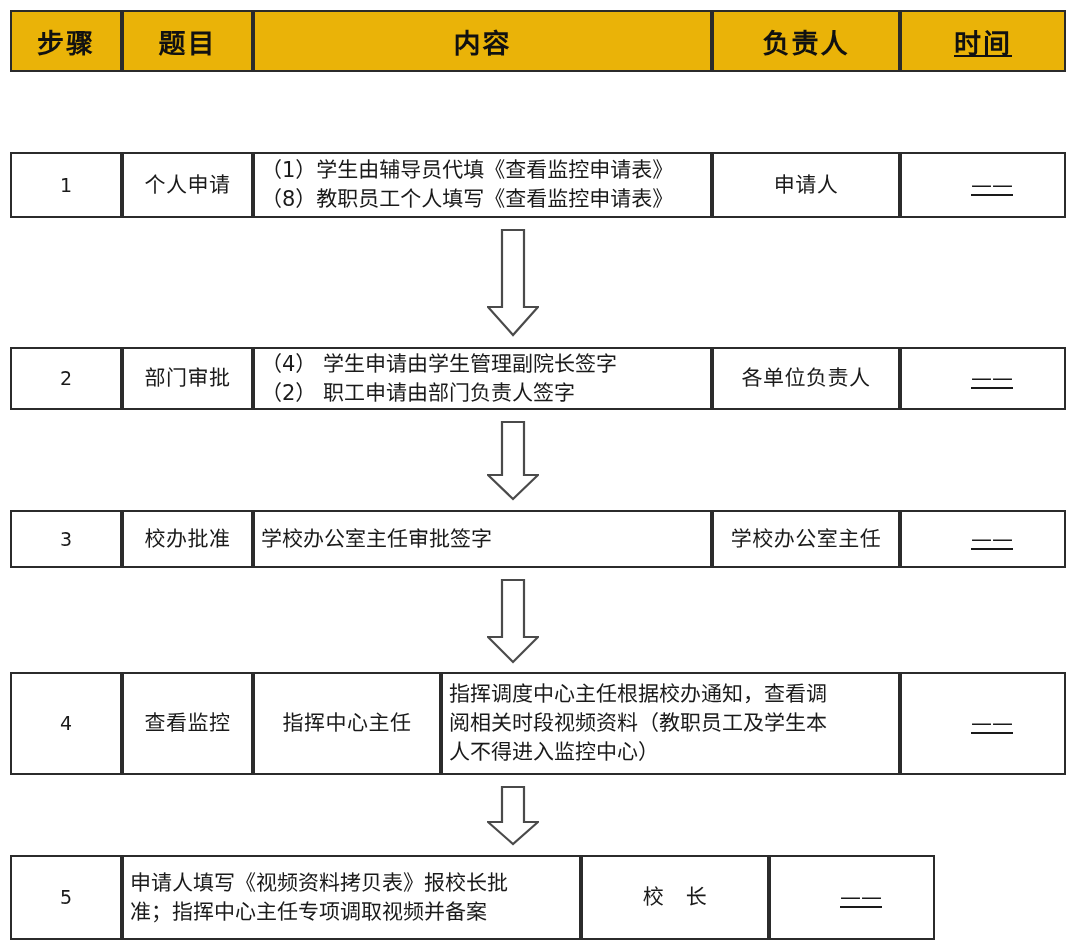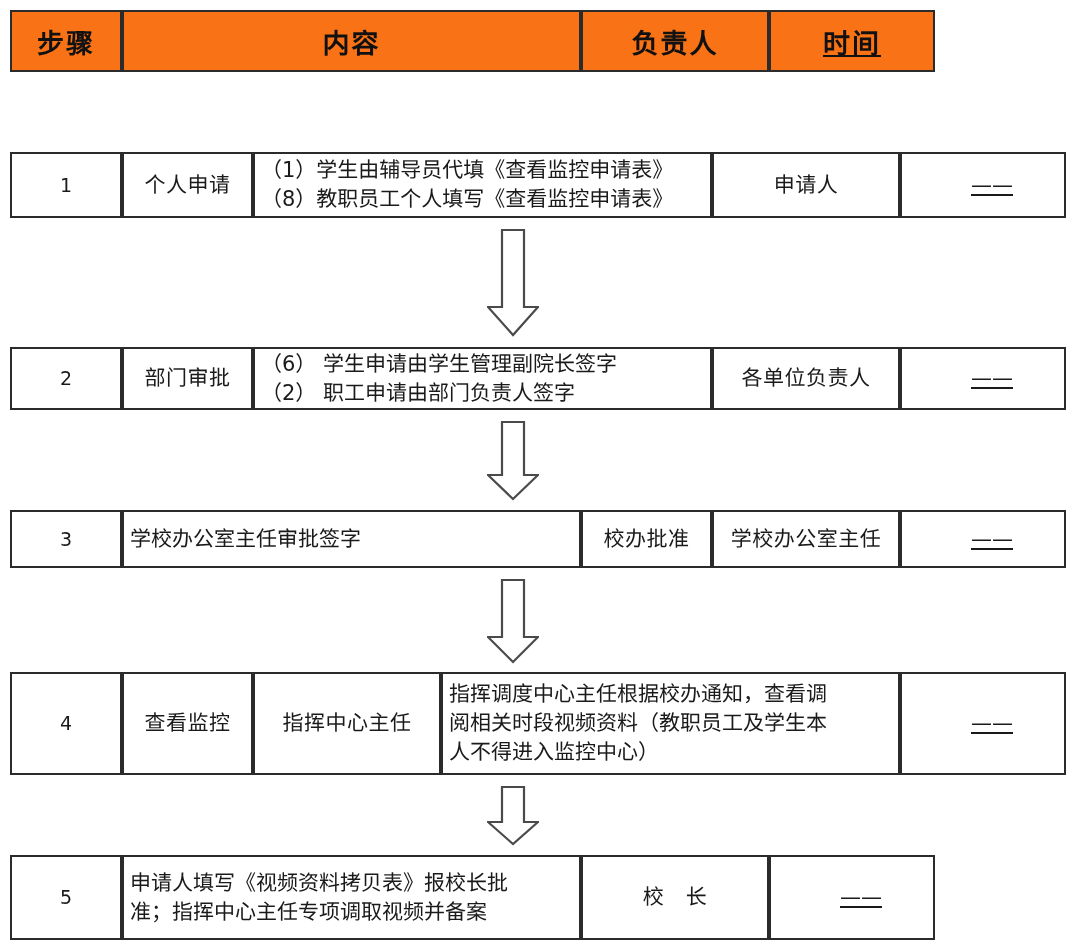--- a/index.html
+++ b/index.html
@@ -51,21 +51,21 @@
   .c-content { width: 459px; }
   .c-owner   { width: 188px; }
   .c-time    { width: 166px; text-decoration: underline; }
 
   
   #header-row {
     top: 10px;
     height: 62px;
   }
   #header-row .cell {
-    background: #f97316;
+    background: #eab308;
     font-size: 27px;
     font-weight: 700;
     letter-spacing: 2px;
     color: #111111;
   }
 
   
   .body-row .cell {
     font-size: 21px;
     line-height: 29px;
@@ -129,20 +129,21 @@
   #arrow-4 { top: 786px; height: 60px; }
   #arrow-4 svg { height: 60px; }
 </style>
 </head>
 <body>
 
 <div id="flow-root">
 
   <div class="row" id="header-row">
     <div class="cell c-step">步骤</div>
+    <div class="cell c-title">题目</div>
     <div class="cell c-content">内容</div>
     <div class="cell c-owner">负责人</div>
     <div class="cell c-time">时间</div>
   </div>
 
   <div class="row body-row" id="row-1">
     <div class="cell c-step">1</div>
     <div class="cell c-title">个人申请</div>
     <div class="cell c-content">
       <span class="content-lines">
@@ -160,44 +161,44 @@
     <svg viewBox="0 0 52 108" preserveAspectRatio="none" aria-hidden="true">
       <polygon points="15,1 37,1 37,78 51,78 26,106 1,78 15,78" fill="#ffffff" stroke="#4a4a4a" stroke-width="2.2" stroke-linejoin="miter"></polygon>
     </svg>
   </div>
 
   <div class="row body-row" id="row-2">
     <div class="cell c-step">2</div>
     <div class="cell c-title">部门审批</div>
     <div class="cell c-content">
       <span class="content-lines">
-        <span class="ln">（6） 学生申请由学生管理副院长签字</span>
+        <span class="ln">（4） 学生申请由学生管理副院长签字</span>
         <span class="ln">（2） 职工申请由部门负责人签字</span>
       </span>
     </div>
     <div class="cell c-owner">各单位负责人</div>
     <div class="cell c-time">
       <span class="dash">——</span>
     </div>
   </div>
 
   <div class="arrow" id="arrow-2">
     <svg viewBox="0 0 52 80" preserveAspectRatio="none" aria-hidden="true">
       <polygon points="15,1 37,1 37,54 51,54 26,78 1,54 15,54" fill="#ffffff" stroke="#4a4a4a" stroke-width="2.2" stroke-linejoin="miter"></polygon>
     </svg>
   </div>
 
   <div class="row body-row" id="row-3">
     <div class="cell c-step">3</div>
+    <div class="cell c-title">校办批准</div>
     <div class="cell c-content">
       <span class="content-lines">
         <span class="ln">学校办公室主任审批签字</span>
       </span>
     </div>
-    <div class="cell c-title">校办批准</div>
     <div class="cell c-owner">学校办公室主任</div>
     <div class="cell c-time">
       <span class="dash">——</span>
     </div>
   </div>
 
   <div class="arrow" id="arrow-3">
     <svg viewBox="0 0 52 85" preserveAspectRatio="none" aria-hidden="true">
       <polygon points="15,1 37,1 37,58 51,58 26,83 1,58 15,58" fill="#ffffff" stroke="#4a4a4a" stroke-width="2.2" stroke-linejoin="miter"></polygon>
     </svg>

